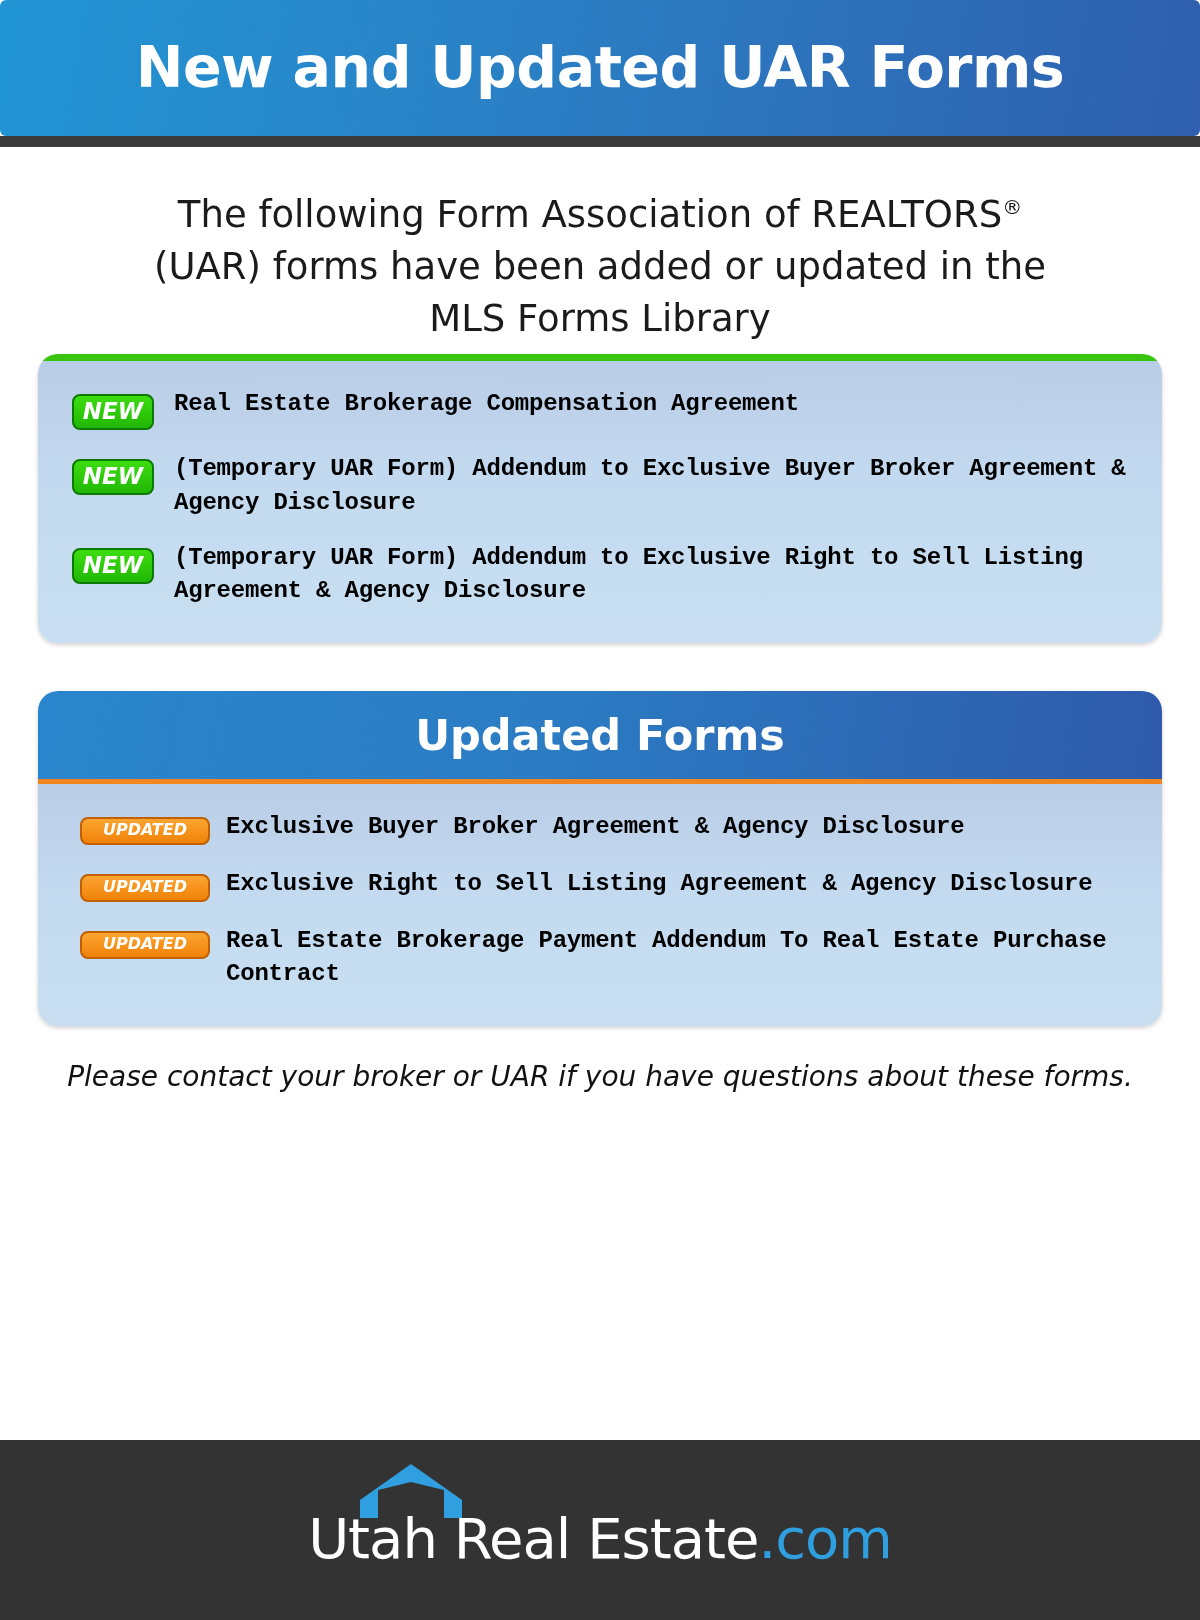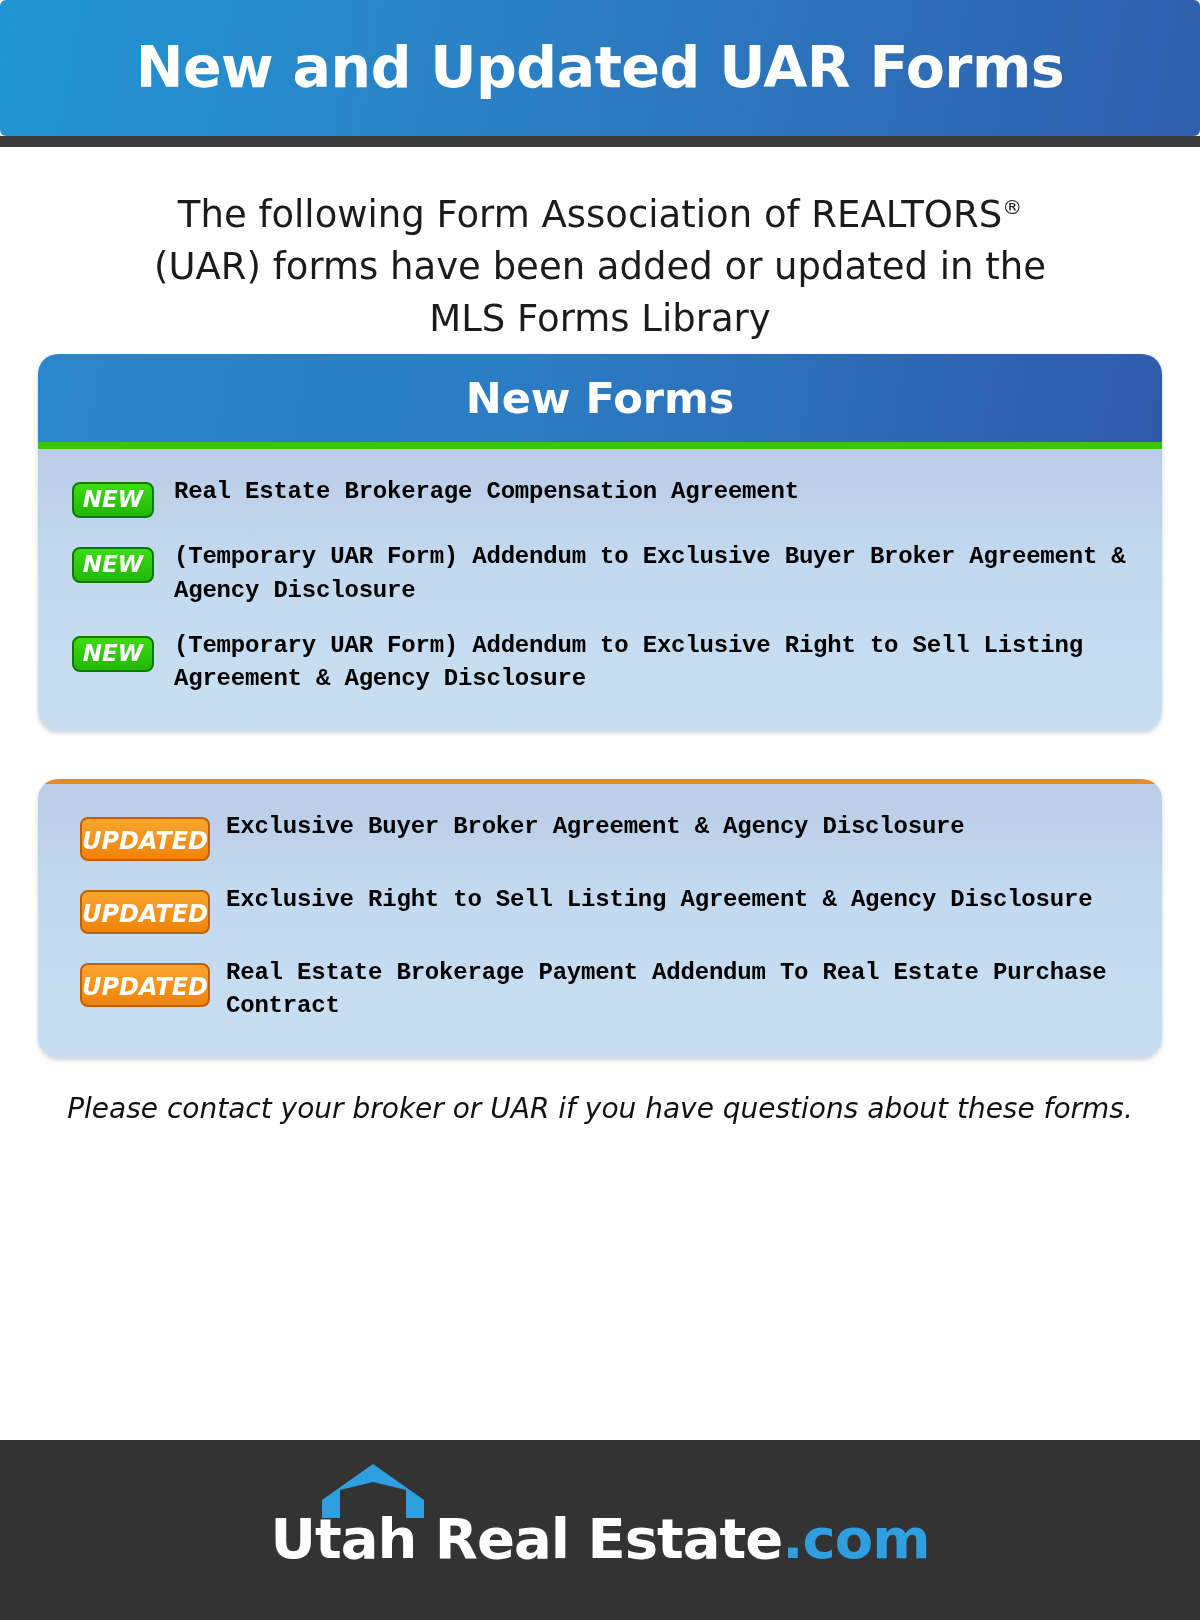--- a/index.html
+++ b/index.html
@@ -110,22 +110,22 @@
     background: linear-gradient(180deg, #3ddd11 0%, #21b705 100%);
     border: 2px solid #0c7a00;
     font-size: 23px;
     padding: 2px 0 4px 0;
     margin-right: 20px;
   }
   .badge-updated {
     width: 126px;
     background: linear-gradient(180deg, #fba531 0%, #f08208 100%);
     border: 2px solid #c06000;
-    font-size: 24px;
-    padding: 8px 0 4px 0;
+    font-size: 16px;
+    padding: 1px 0 4px 0;
     margin-left: 8px;
     margin-right: 16px;
   }
 
   .form-label {
     color: #000000;
     font-size: 24px;
     font-weight: bold;
     line-height: 1.38;
     letter-spacing: -0.2px;
@@ -159,21 +159,21 @@
     position: relative;
     transform: translateY(8px);
   }
   .logo-house {
     position: absolute;
     left: 48px;
     top: -46px;
   }
   .logo-text {
     font-size: 56px;
-    font-weight: bold;
+    font-weight: normal;
     color: #ffffff;
     letter-spacing: -1px;
     white-space: nowrap;
   }
   .logo-text .dotcom { color: #2f9fe0; }
 </style>
 </head>
 <body>
 
 <div class="page">
@@ -183,23 +183,20 @@
   </div>
   <div class="header-rule"></div>
 
   <div class="intro">
     <span>The following Form Association of REALTORS</span><sup>®</sup><br>
     <span>(UAR) forms have been added or updated in the</span><br>
     <span>MLS Forms Library</span>
   </div>
 
   <div class="card">
-    <div class="card-head">
-      <div class="card-head-title">New Forms</div>
-    </div>
     <div class="accent-green"></div>
     <div class="card-body">
 
       <div class="form-row">
         <span class="badge badge-new">NEW</span>
         <span class="form-label">Real Estate Brokerage Compensation Agreement</span>
       </div>
 
       <div class="form-row">
         <span class="badge badge-new">NEW</span>
@@ -208,20 +205,23 @@
 
       <div class="form-row">
         <span class="badge badge-new">NEW</span>
         <span class="form-label">(Temporary UAR Form) Addendum to Exclusive Right to Sell Listing Agreement &amp; Agency Disclosure</span>
       </div>
 
     </div>
   </div>
 
   <div class="card">
+    <div class="card-head">
+      <div class="card-head-title">Updated Forms</div>
+    </div>
     <div class="accent-orange"></div>
     <div class="card-body">
 
       <div class="form-row">
         <span class="badge badge-updated">UPDATED</span>
         <span class="form-label">Exclusive Buyer Broker Agreement &amp; Agency Disclosure</span>
       </div>
 
       <div class="form-row">
         <span class="badge badge-updated">UPDATED</span>

